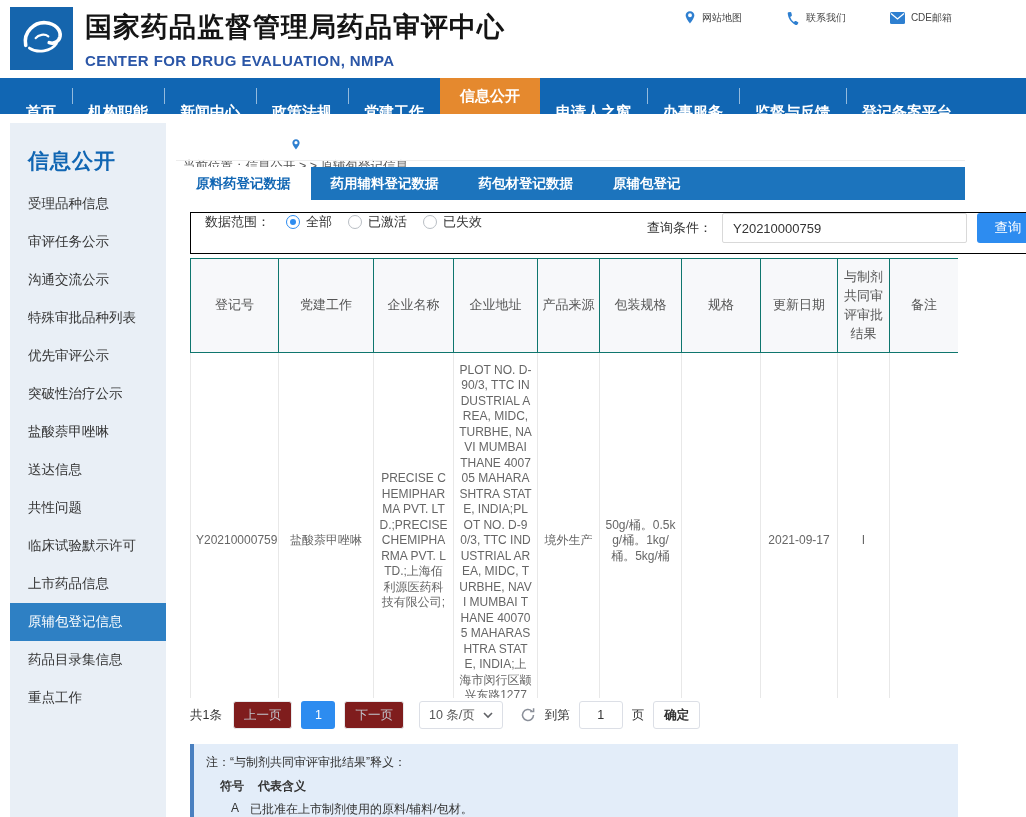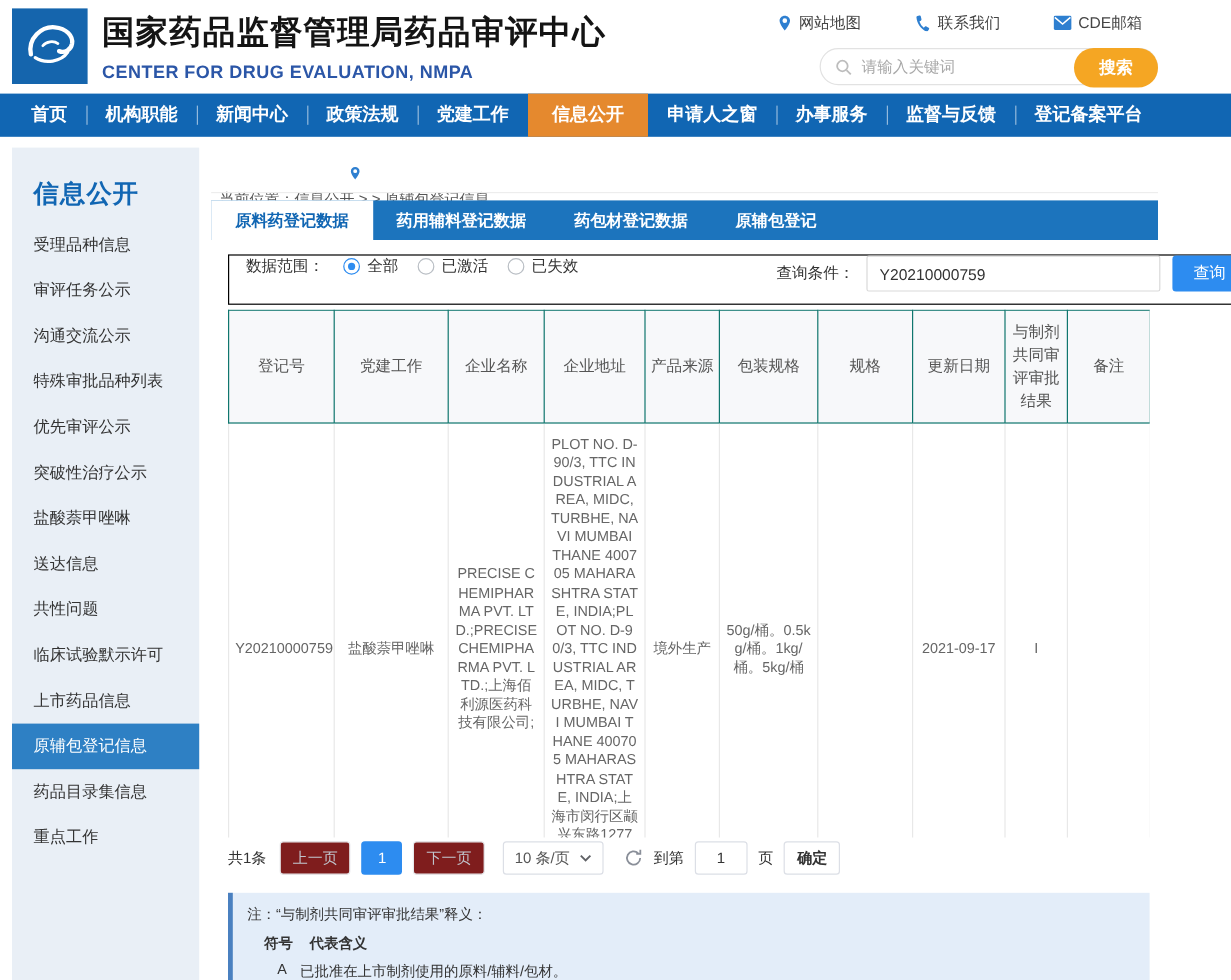--- a/index.html
+++ b/index.html
@@ -6,29 +6,29 @@
   body { font-family:"Liberation Sans", sans-serif; background:#fff; }
   .canvas { position:relative; width:1026px; height:817px; background:#fff; overflow:hidden; }
 
   
   .header { position:absolute; top:0; left:0; width:1026px; height:78px; background:#fff; }
   .logo { position:absolute; left:10px; top:7px; width:63px; height:63px; background:#1565ad; display:flex; align-items:center; justify-content:center; }
   .title-block { position:absolute; left:85px; top:9px; }
   .site-title { font-size:27px; font-weight:bold; color:#141414; letter-spacing:1px; }
   .site-subtitle { margin-top:7px; font-size:15px; font-weight:bold; color:#2b56a7; letter-spacing:.4px; }
   .quick-links { position:absolute; right:74px; top:10px; display:flex; gap:44px; align-items:center; }
-  .quick-link { display:flex; align-items:center; gap:6px; font-size:13px; color:#454545; cursor:pointer; }
+  .quick-link { display:flex; align-items:center; gap:6px; font-size:10px; color:#454545; cursor:pointer; }
   .search-bar { position:absolute; left:683px; top:40px; width:282px; height:31px; border:1px solid #e2e2e2; border-radius:17px; background:#fff; display:flex; align-items:center; padding-left:12px; }
   .search-input { border:none; outline:none; flex:1; font-size:13px; color:#333; margin-left:8px; min-width:0; font-family:inherit; }
   .search-input::placeholder { color:#a9a9a9; }
   .search-btn { position:absolute; right:-1px; top:-1px; width:70px; height:33px; border:none; background:#f5a623; border-radius:17px; color:#fff; font-size:14px; font-weight:bold; cursor:pointer; font-family:inherit; }
 
   
   .nav { position:absolute; top:78px; left:0; width:1026px; height:36px; background:#1166b3; display:flex; align-items:stretch; padding-left:10px; }
-  .nav-item { position:relative; color:#fff; font-size:15px; font-weight:bold; line-height:36px; padding:0 16px; cursor:pointer; white-space:nowrap; }
+  .nav-item { position:relative; color:#fff; font-size:15px; font-weight:bold; line-height:36px; padding:16px 16px; cursor:pointer; white-space:nowrap; }
   .nav-item + .nav-item::before { content:""; position:absolute; left:0; top:10px; width:1px; height:16px; background:rgba(255,255,255,.55); }
   .nav-item.active { background:#e5892e; padding:0 20px; }
   .nav-item.active::before, .nav-item.active + .nav-item::before { display:none; }
 
   
   .sidebar { position:absolute; left:10px; top:123px; width:156px; height:694px; background:#e9eff6; }
   .sidebar-title { padding:24px 0 4px 18px; font-size:21px; font-weight:bold; color:#1166b3; letter-spacing:1px; }
   .side-list { margin-top:6px; }
   .side-item { height:38px; line-height:38px; padding-left:18px; font-size:13.5px; color:#333; cursor:pointer; white-space:nowrap; }
   .side-item.active { background:#2e80c4; color:#fff; }
@@ -117,30 +117,20 @@
         <span class="icon">
           <svg width="15" height="12" viewBox="0 0 15 12">
               <rect x="0" y="0" width="15" height="12" rx="1.5" fill="#2e7fd0"></rect>
               <path d="M1 1.5 7.5 7 14 1.5" stroke="#fff" stroke-width="1.3" fill="none"></path>
             </svg>
         </span>
         <span>CDE邮箱</span>
       </div>
     </div>
 
-    <div class="search-bar">
-      <span class="icon">
-        <svg width="14" height="14" viewBox="0 0 14 14">
-            <circle cx="6" cy="6" r="4.4" stroke="#bdbdbd" stroke-width="1.5" fill="none"></circle>
-            <line x1="9.4" y1="9.4" x2="13" y2="13" stroke="#bdbdbd" stroke-width="1.5"></line>
-          </svg>
-      </span>
-      <input class="search-input" type="text" placeholder="请输入关键词" style="">
-      <button class="search-btn">搜索</button>
-    </div>
   </div>
 
   <div class="nav">
     <div class="nav-item">首页</div>
     <div class="nav-item">机构职能</div>
     <div class="nav-item">新闻中心</div>
     <div class="nav-item">政策法规</div>
     <div class="nav-item">党建工作</div>
     <div class="nav-item active">信息公开</div>
     <div class="nav-item">申请人之窗</div>

